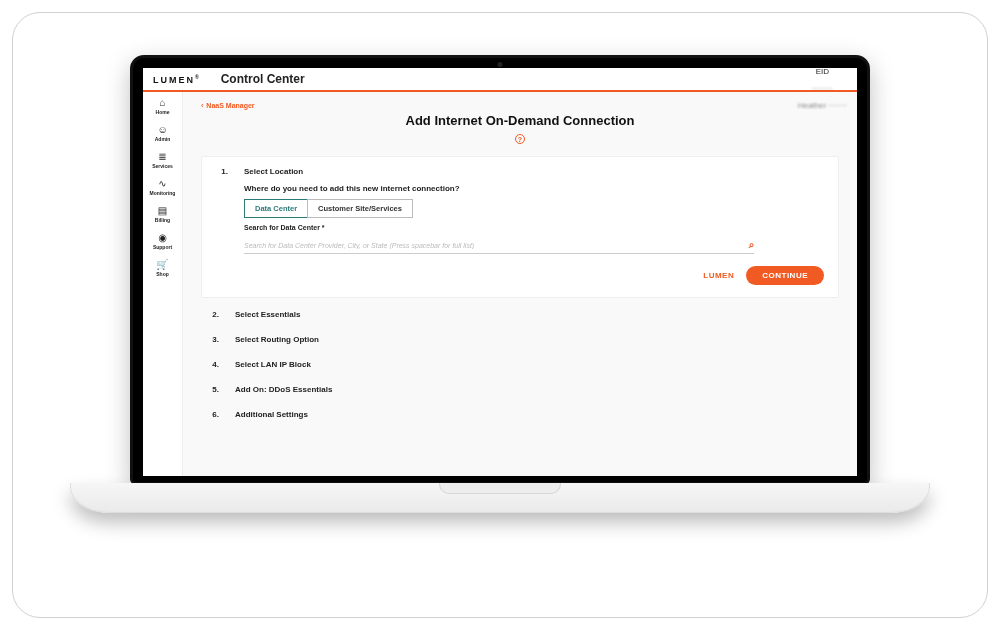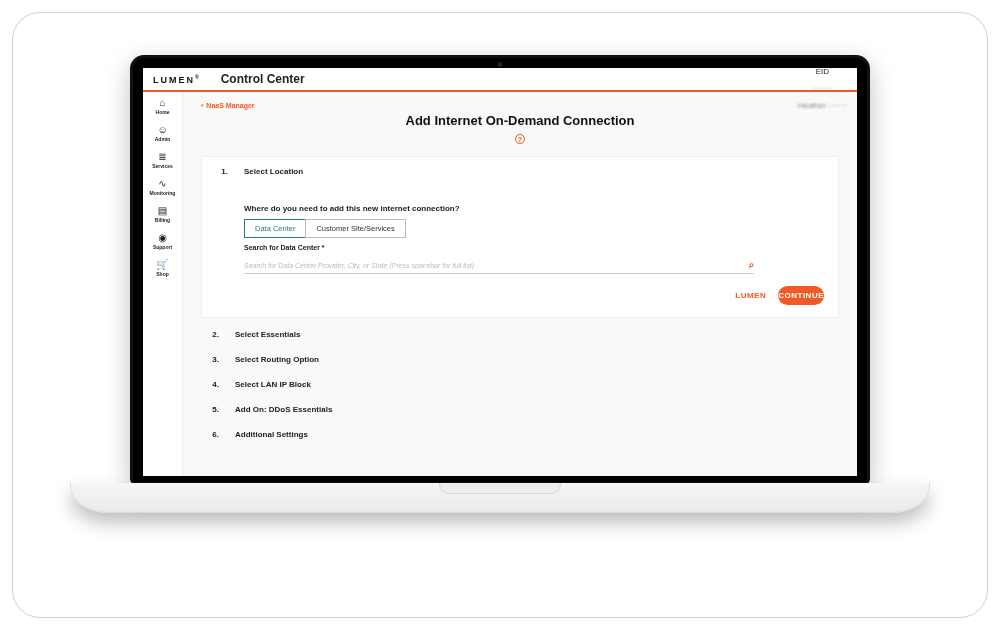--- a/index.html
+++ b/index.html
@@ -154,45 +154,45 @@
   }
   .steps { display:flex;flex-direction:column;gap:8px; }
   .step-row { display:flex; gap:16px; align-items:flex-start; font-weight:700; padding:4px 6px; }
   .step-num { width:12px; text-align:right; }
   .step-card {
     background:#fff;border:1px solid #eee;border-radius:2px;
     padding:10px 14px 12px 14px;
     display:flex;flex-direction:column;gap:8px;
   }
   .step-card .hdr { display:flex;gap:16px;font-weight:700; }
-  .step-body { padding-left:28px; display:flex;flex-direction:column;gap:6px;margin-top:20px; }
+  .step-body { padding-left:28px; display:flex;flex-direction:column;gap:6px; }
   .q { font-weight:700; font-size:8px;}
   .tabs { display:flex; }
   .tab-btn {
-    border:1px solid #bbb;padding:4px 10px;font-size:7.5px;font-weight:400;
+    border:1px solid #bbb;padding:4px 10px;font-size:7.5px;font-weight:700;
     background:#fff;cursor:pointer;color:#333;
   }
   .tab-btn.active { border-color:#2b7a78;color:#2b7a78;border-width:1px; }
   .tab-btn:first-child{border-right:none;}
   .field-label { font-weight:700; font-size:7px; }
   .search-wrap {
     display:flex;align-items:center;
     border-bottom:1px solid #ccc;
     width: 88%;
     padding:2px 0;
   }
   .search-wrap input {
     flex:1;border:none;outline:none;background:transparent;
     font-size:7px;color:#333;
   }
   .search-wrap input::placeholder{color:#bbb;font-style:italic;}
   .search-icon { color:#f15a22;font-weight:800; font-size:10px; }
   .actions { display:flex;justify-content:flex-end;gap:12px;margin-top:6px; }
   .btn-cancel { background:none;border:none;color:#f15a22;font-weight:800;font-size:8px;letter-spacing:.5px;cursor:pointer; }
-  .btn-continue { background:#f15a22;color:#fff;border:none;border-radius:12px;padding:5px 0;font-weight:800;font-size:8px;letter-spacing:.5px;cursor:pointer; }
+  .btn-continue { background:#f15a22;color:#fff;border:none;border-radius:12px;padding:5px 16px;font-weight:800;font-size:8px;letter-spacing:.5px;cursor:pointer; }
 </style>
 </head>
 <body>
 
 <div class="frame-border">
   <div class="laptop">
     <div class="laptop-lid">
       <div class="screen">
 
         <div class="topbar">

